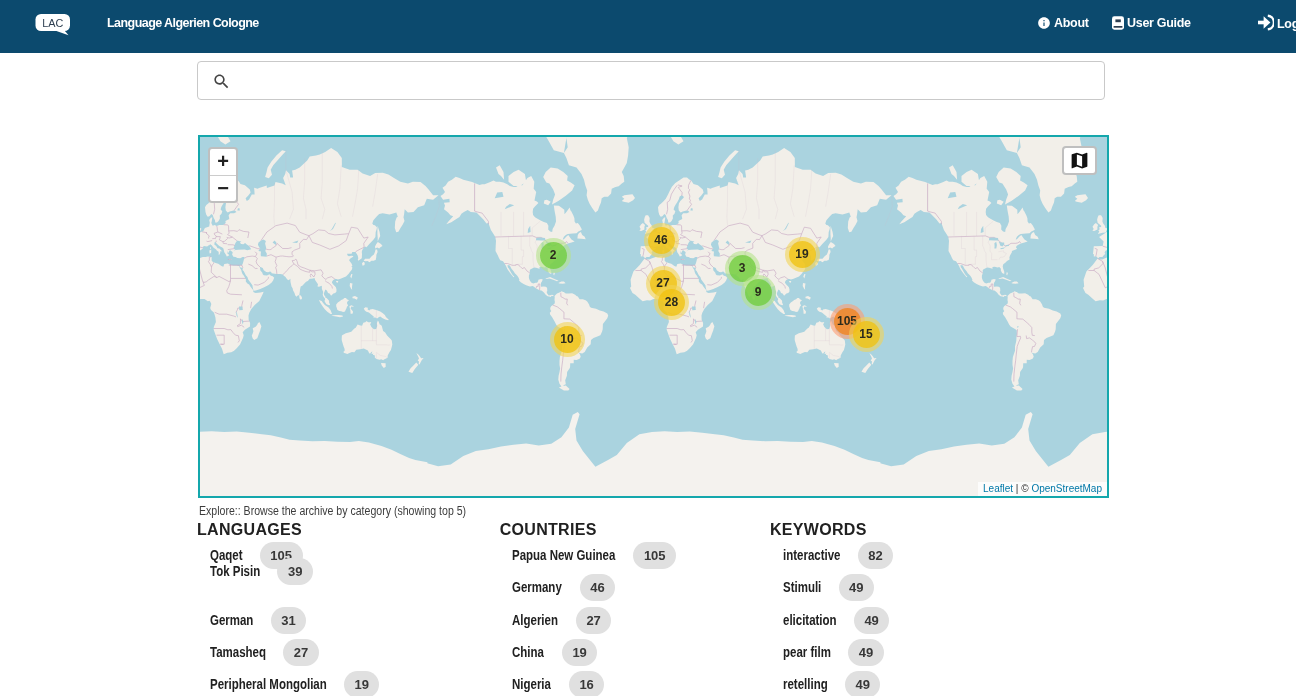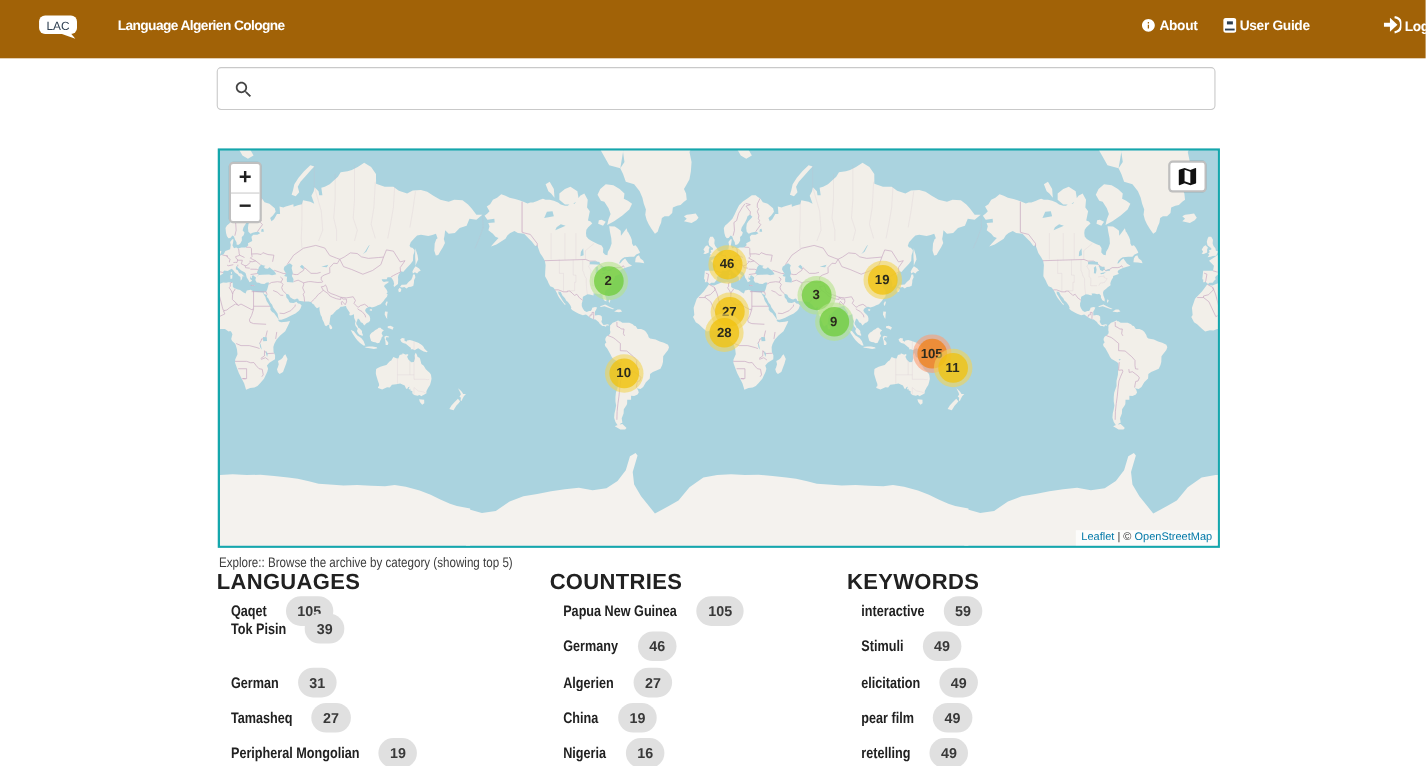--- a/index.html
+++ b/index.html
@@ -1,16 +1,16 @@
 <!DOCTYPE html>
 <html><head><meta charset="utf-8"><style>
 *{margin:0;padding:0;box-sizing:border-box}
 html,body{width:1296px;height:696px;overflow:hidden;background:#fff;
  font-family:"Liberation Sans",sans-serif}
-.nav{position:absolute;left:0;top:0;width:1296px;height:53px;background:#a16207;color:#fff}
+.nav{position:absolute;left:0;top:0;width:1296px;height:53px;background:#0c4a6e;color:#fff}
 .nav .logo{position:absolute;left:35px;top:13px}
 .nav .title{position:absolute;left:107px;top:14px;font-size:12.5px;font-weight:bold;
  letter-spacing:-.55px;line-height:19px}
 .navlink{position:absolute;top:14px;font-size:12.5px;font-weight:bold;color:#fff;line-height:19px;
  letter-spacing:-.3px;white-space:nowrap}
 .navlink svg{vertical-align:-3px;margin-right:3px}
 .search{position:absolute;left:197px;top:61px;width:908px;height:39px;background:#fff;
  border:1px solid #c9c9c9;border-radius:4px}
 .search svg{position:absolute;left:14px;top:10px}
 .map{position:absolute;left:198px;top:135px;width:911px;height:363px;background:#aad3df;
@@ -31,21 +31,21 @@
  font-size:12px;font-weight:bold;color:#2b2b1d}
 .cl-s{width:35px;height:35px;background:rgba(181,226,140,.6)}
 .cl-s .in{width:27px;height:27px;line-height:27px;background:rgba(110,204,57,.75)}
 .cl-m{width:35px;height:35px;background:rgba(241,211,87,.6)}
 .cl-m .in{width:27px;height:27px;line-height:27px;background:rgba(240,194,12,.75)}
 .cl-l{width:35px;height:35px;background:rgba(253,156,115,.6)}
 .cl-l .in{width:27px;height:27px;line-height:27px;background:rgba(241,128,23,.75)}
 .explore{position:absolute;left:199px;top:504px;font-size:12.5px;color:#3c3c3c;
  transform:scaleX(.845);transform-origin:0 0;white-space:nowrap}
 .col{position:absolute;width:302px}
-.col h2{font-size:20px;font-weight:bold;color:#212121;letter-spacing:.3px;line-height:19px}
+.col h2{font-size:16px;font-weight:bold;color:#212121;letter-spacing:.3px;line-height:19px}
 .item{position:absolute;left:12.5px;height:27px;display:flex;align-items:flex-end;white-space:nowrap}
 .item .tw{display:inline-block;overflow:visible;white-space:nowrap;margin-right:17.8px}
 .item .t{display:inline-block;font-size:14px;font-weight:bold;color:#212121;transform:scaleX(.82);transform-origin:0 50%;line-height:27px}
 .badge{display:inline-block;background:#e0e0e0;border-radius:13.5px;height:27px;line-height:27px;
  padding:0 10.5px;font-size:13px;font-weight:bold;color:#383838}
 </style></head><body>
 <div class="nav">
   <div class="logo"><svg width="37" height="25" viewBox="0 0 37 25">
 <rect x="0.5" y="1" width="34.5" height="17" rx="5.5" fill="#fff"></rect>
 <path d="M20 17.5 L33.5 22.3 L29.5 17.5 Z" fill="#fff"></path>
@@ -103,31 +103,31 @@
     </div>
 <div class="cl cl-m" style="left:584.5px;top:99.5px">
       <div class="in">19</div>
     </div>
 <div class="cl cl-s" style="left:524.5px;top:113.5px">
       <div class="in">3</div>
     </div>
 <div class="cl cl-m" style="left:445.5px;top:128.5px">
       <div class="in">27</div>
     </div>
-<div class="cl cl-m" style="left:441px;top:147.5px">
+<div class="cl cl-m" style="left:454px;top:147.5px">
       <div class="in">28</div>
     </div>
 <div class="cl cl-s" style="left:540.5px;top:137.5px">
       <div class="in">9</div>
     </div>
 <div class="cl cl-l" style="left:629.5px;top:166.5px">
       <div class="in">105</div>
     </div>
 <div class="cl cl-m" style="left:648.5px;top:179.5px">
-      <div class="in">11</div>
+      <div class="in">15</div>
     </div>
 <div class="cl cl-m" style="left:349.5px;top:184.5px">
       <div class="in">10</div>
     </div>
 
 </div>
 <div class="explore">Explore:: Browse the archive by category (showing top 5)</div>
 <div class="col" style="left:197px;top:519.7px">
     <h2>LANGUAGES</h2>
 <div class="item" style="top:22.2px">
@@ -171,21 +171,21 @@
     </div>
 <div class="item" style="top:151.8px">
       <span class="tw" style="width:38.9px"><span class="t">Nigeria</span></span>
       <span class="badge">16</span>
     </div>
 </div>
 <div class="col" style="left:770px;top:519.7px">
     <h2>KEYWORDS</h2>
 <div class="item" style="top:22.2px">
       <span class="tw" style="width:57.4px"><span class="t">interactive</span></span>
-      <span class="badge">59</span>
+      <span class="badge">82</span>
     </div>
 <div class="item" style="top:54.6px">
       <span class="tw" style="width:38.3px"><span class="t">Stimuli</span></span>
       <span class="badge">49</span>
     </div>
 <div class="item" style="top:87.0px">
       <span class="tw" style="width:53.6px"><span class="t">elicitation</span></span>
       <span class="badge">49</span>
     </div>
 <div class="item" style="top:119.4px">

